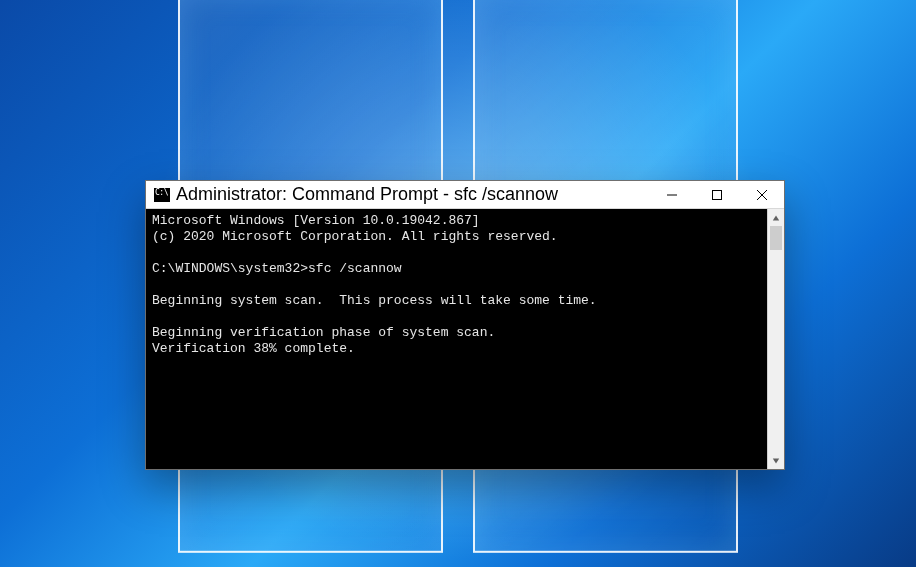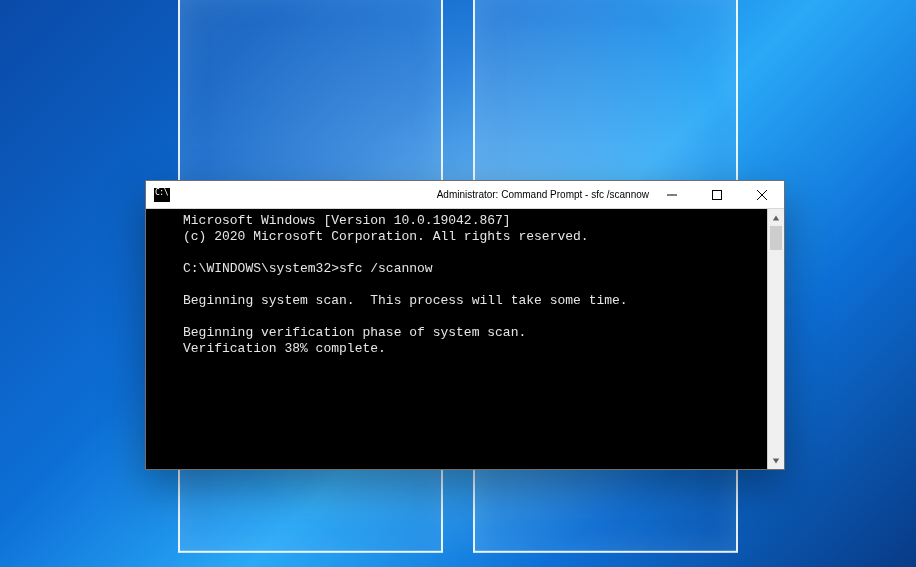--- a/index.html
+++ b/index.html
@@ -35,34 +35,34 @@
       height: 28px; background: #ffffff; display: flex; align-items: center;
       border-bottom: 1px solid #d8d8d8;
     }
     .titlebar .icon-box {
       width: 16px; height: 14px; margin: 0 6px 0 8px; background: #000; position: relative; flex-shrink: 0;
     }
     .titlebar .icon-box::before {
       content: "C:\\"; position: absolute; color: #fff; font-size: 8px; font-family: Consolas, monospace;
       left: 1px; top: 1px; line-height: 1; letter-spacing: -0.5px;
     }
-    .titlebar .title-text { font-size: 10px; color: #000; white-space: nowrap; overflow: hidden; text-overflow: ellipsis; flex: 1; text-align: right; }
+    .titlebar .title-text { font-size: 18px; color: #000; white-space: nowrap; overflow: hidden; text-overflow: ellipsis; flex: 1; }
     .win-controls { display: flex; height: 100%; }
     .win-controls .ctl {
       width: 45px; height: 100%; display: flex; align-items: center; justify-content: center;
       font-size: 10px; color: #000; cursor: default;
     }
     .ctl svg { width: 10px; height: 10px; stroke: currentColor; stroke-width: 1; fill: none; }
 
     .client {
       flex: 1; background: #000; display: flex; min-height: 0;
     }
     .terminal {
       flex: 1; padding: 4px 6px; color: #e6e6e6; font-family: Consolas, "Courier New", monospace;
-      font-size: 13px; line-height: 16px; white-space: pre; overflow: hidden; margin-left: 31px;
+      font-size: 13px; line-height: 16px; white-space: pre; overflow: hidden;
     }
     .scrollbar {
       width: 17px; background: #f0f0f0; position: relative; border-left: 1px solid #cfcfcf;
     }
     .scrollbar .arrow {
       position: absolute; left: 0; width: 100%; height: 17px; background: #f0f0f0;
       display: flex; align-items: center; justify-content: center; color: #606060;
     }
     .scrollbar .arrow.top { top: 0; }
     .scrollbar .arrow.bot { bottom: 0; }

